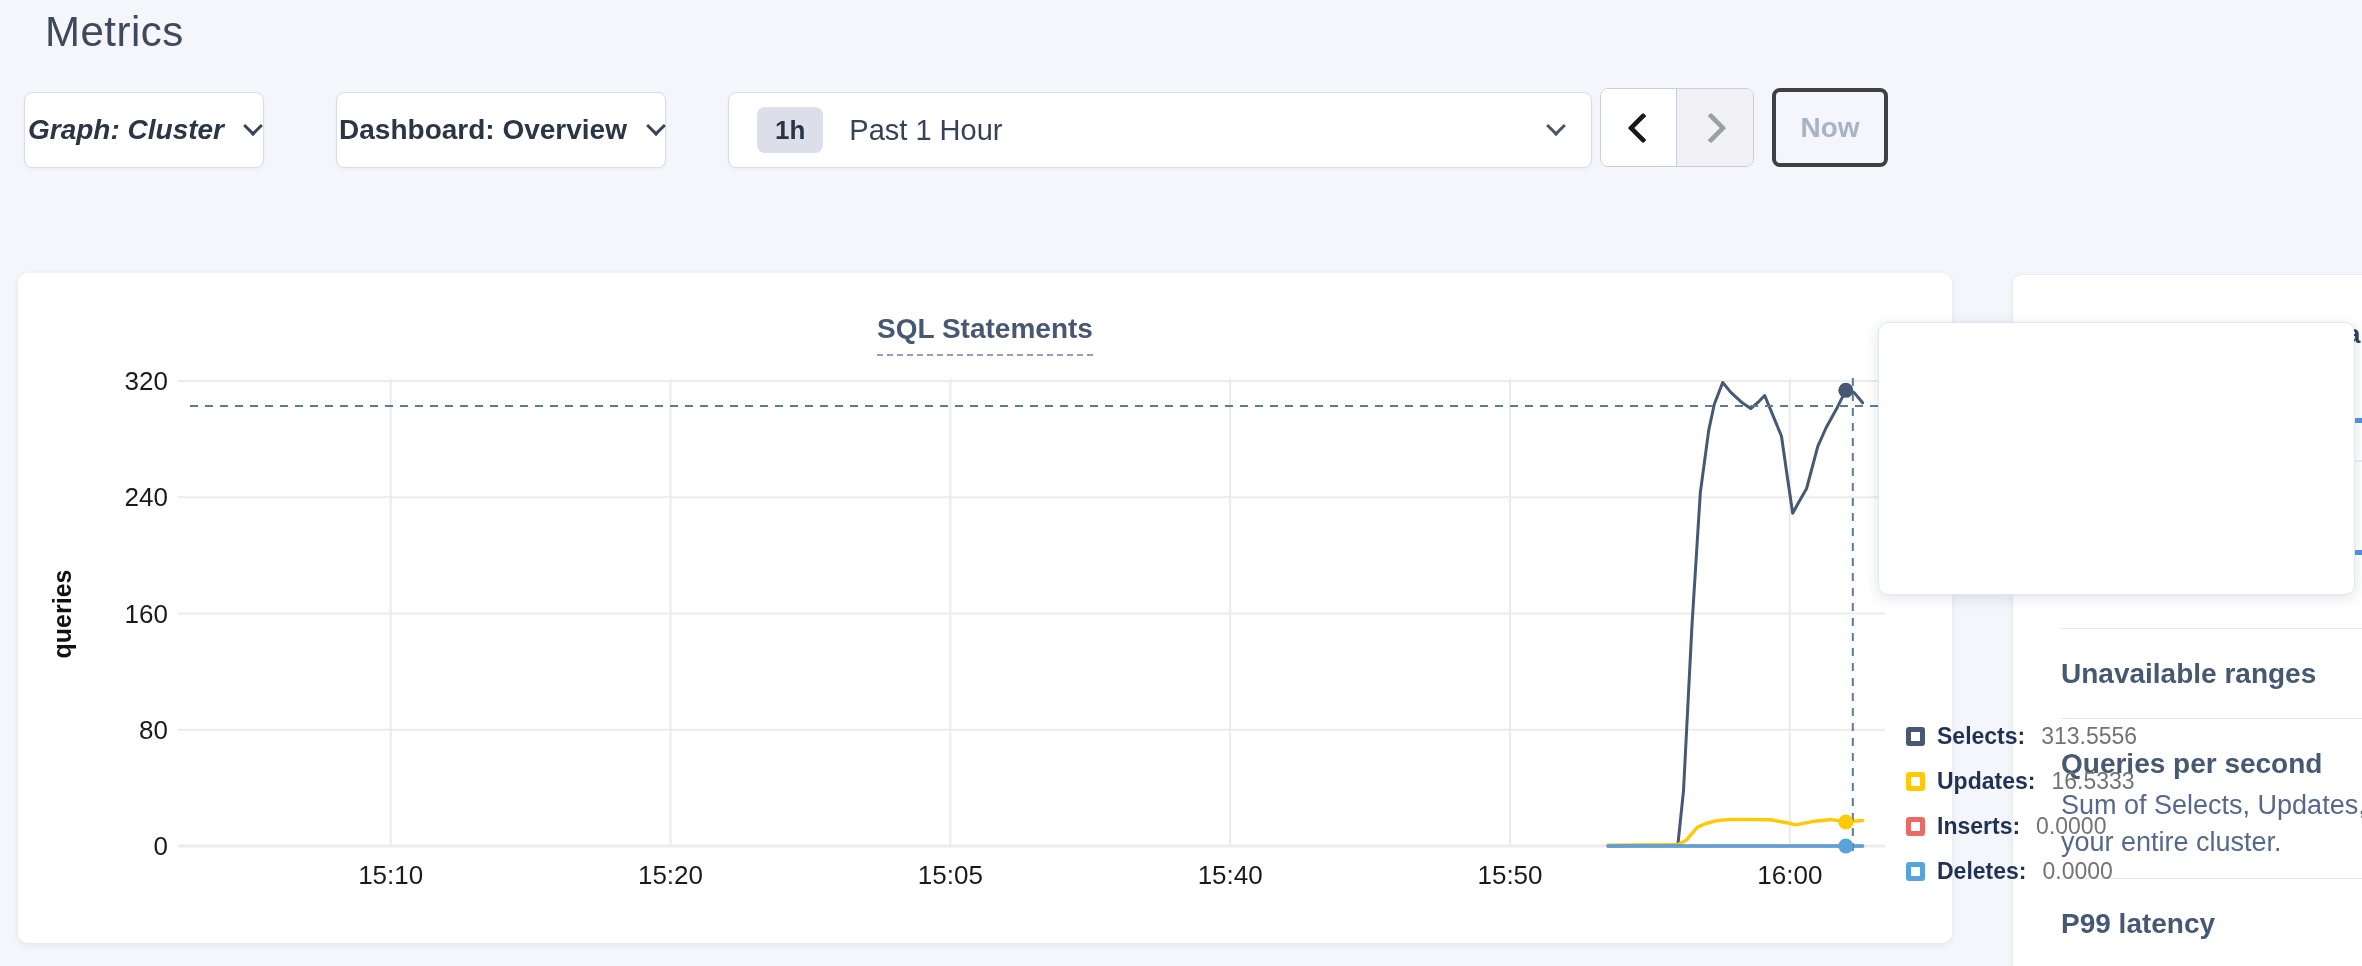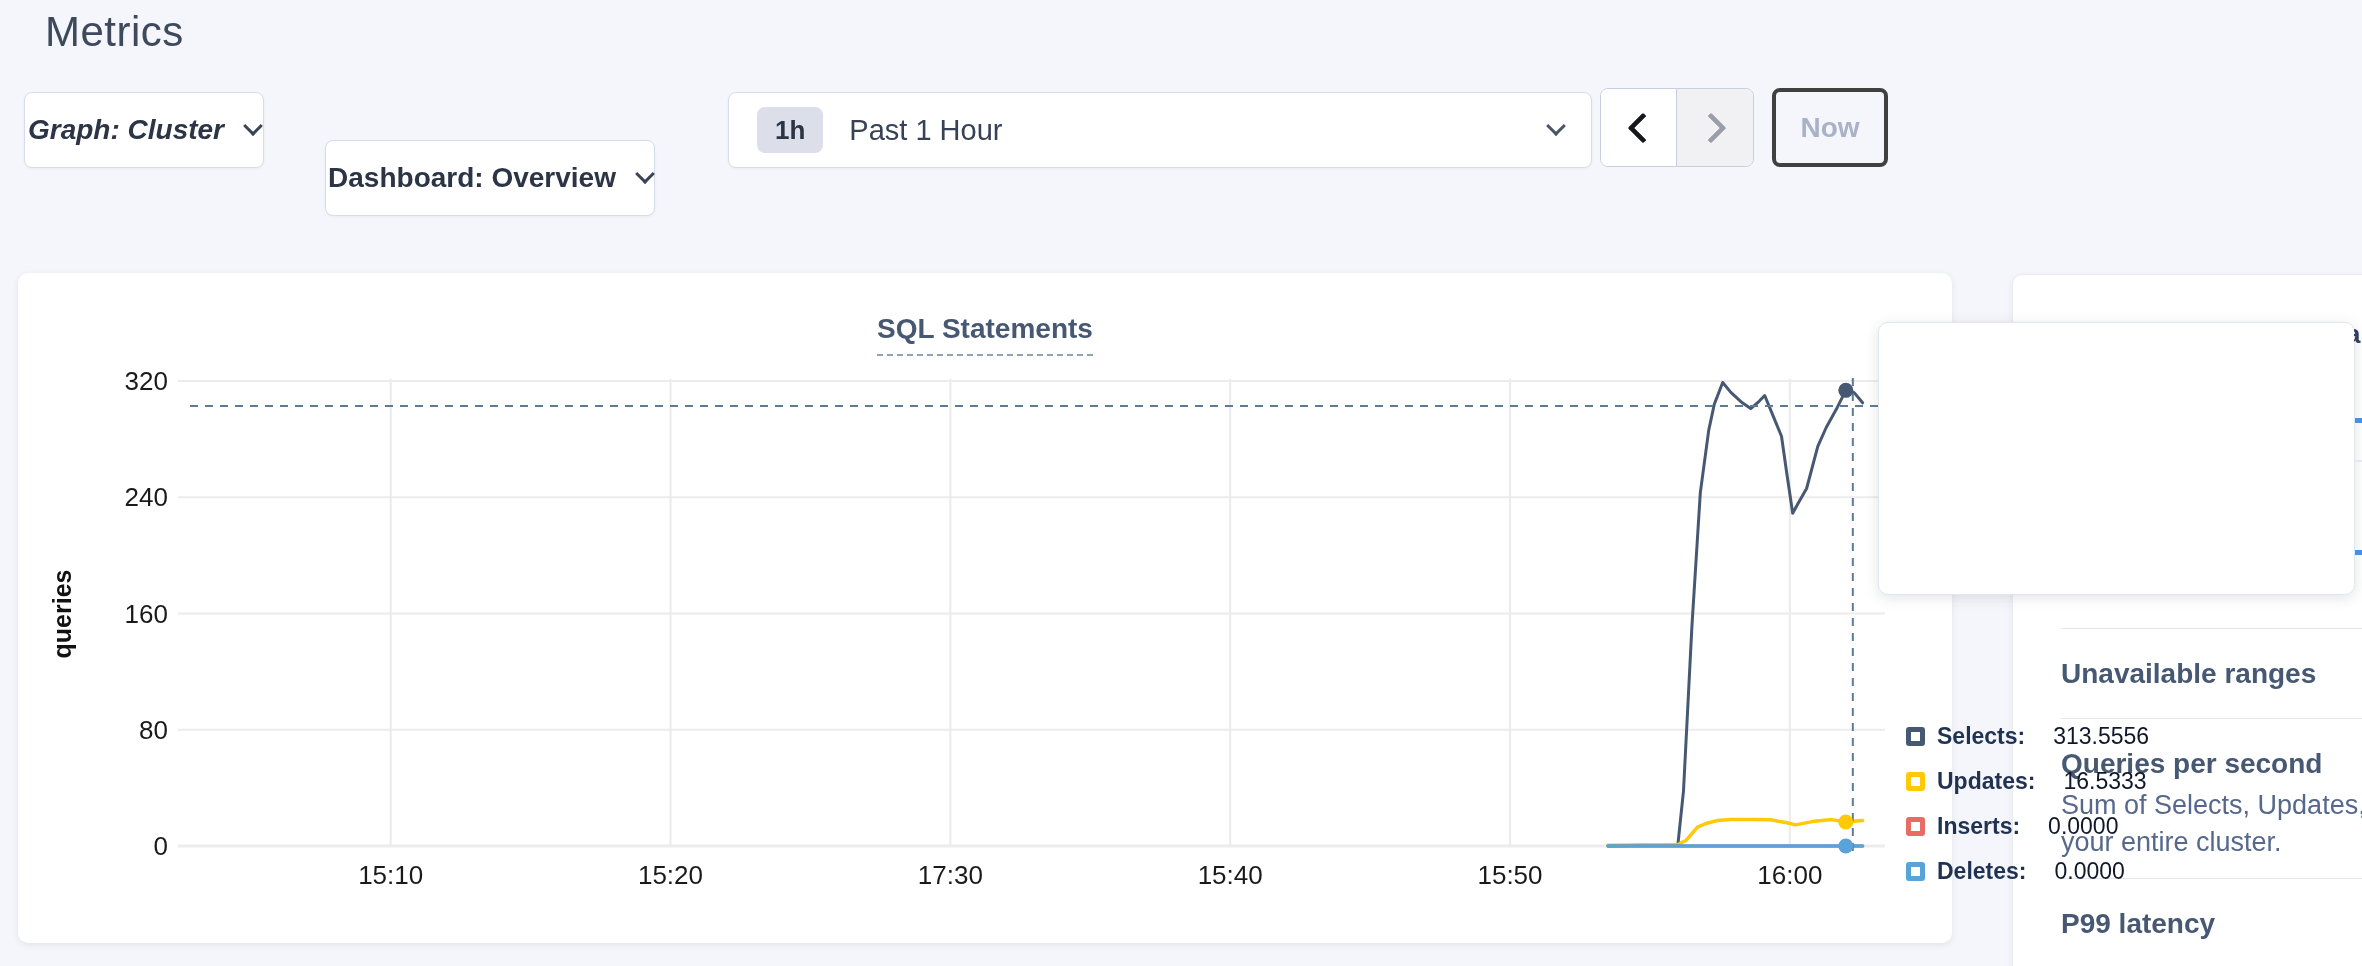--- a/index.html
+++ b/index.html
@@ -86,36 +86,36 @@
   .tooltip {
     position:absolute; left:1878px; top:322px; width:477px; height:273px;
     background:#fff; border:1px solid #e2e6ef; border-radius:10px;
     box-shadow:0 3px 14px rgba(40,50,70,.13); z-index:10;
   }
   .tt-time { position:absolute; left:57px; top:350px; font-size:23px; color:#1f3252; white-space:nowrap; }
   .tt-time b { margin-right:16px; }
   .tt-row { position:absolute; left:27px; display:flex; align-items:center; gap:12px; white-space:nowrap; }
   .tt-sq { width:19px; height:19px; border:5px solid #000; border-radius:3px; background:#fff; }
   .tt-label { font-size:23px; font-weight:700; color:#1f3252; }
-  .tt-value { font-size:23px; color:#0f172a; margin-left:16px; }
+  .tt-value { font-size:23px; color:#737373; margin-left:4px; }
   
   #chart-svg { position:absolute; left:0; top:0; z-index:5; pointer-events:none; }
   
   .frag { position:absolute; z-index:11; overflow:hidden; }
 </style>
 </head>
 <body>
 
 <div class="page-title">Metrics</div>
 
 <div class="ctl dropdown" style="left:24px;width:240px;font-style:italic;">
   <span>Graph: Cluster</span>
   <span class="chev-down"></span>
 </div>
-<div class="ctl dropdown" style="left:325px;width:330px;margin-top:48px;">
+<div class="ctl dropdown" style="left:336px;width:330px;">
   <span>Dashboard: Overview</span>
   <span class="chev-down"></span>
 </div>
 <div class="ctl time-selector">
   <span class="time-badge">1h</span>
   <span class="time-label">Past 1 Hour</span>
   <span class="chev-down"></span>
 </div>
 <div class="btn-group">
   <div class="btn-arrow btn-prev">
@@ -134,21 +134,21 @@
 </div>
 <div class="y-axis-label">queries</div>
 <div id="axis-labels">
     <div class="tick-y" style="left:88px;top:831px;">0</div>
     <div class="tick-y" style="left:88px;top:714.75px;">80</div>
     <div class="tick-y" style="left:88px;top:598.5px;">160</div>
     <div class="tick-y" style="left:88px;top:482.25px;">240</div>
     <div class="tick-y" style="left:88px;top:366px;">320</div>
     <div class="tick-x" style="left:320.67540983606557px;top:860px;">15:10</div>
     <div class="tick-x" style="left:600.5114754098361px;top:860px;">15:20</div>
-    <div class="tick-x" style="left:880.3475409836066px;top:860px;">17:30</div>
+    <div class="tick-x" style="left:880.3475409836066px;top:860px;">15:05</div>
     <div class="tick-x" style="left:1160.183606557377px;top:860px;">15:40</div>
     <div class="tick-x" style="left:1440.0196721311477px;top:860px;">15:50</div>
     <div class="tick-x" style="left:1719.855737704918px;top:860px;">16:00</div>
   </div>
 
 <div class="sidebar-card">
   <div class="sb-divider" style="top:353px;"></div>
   <div class="sb-heading" style="top:383px;">Unavailable ranges</div>
   <div class="sb-divider" style="top:443px;"></div>
   <div class="sb-heading" style="top:473px;">Queries per second</div>

